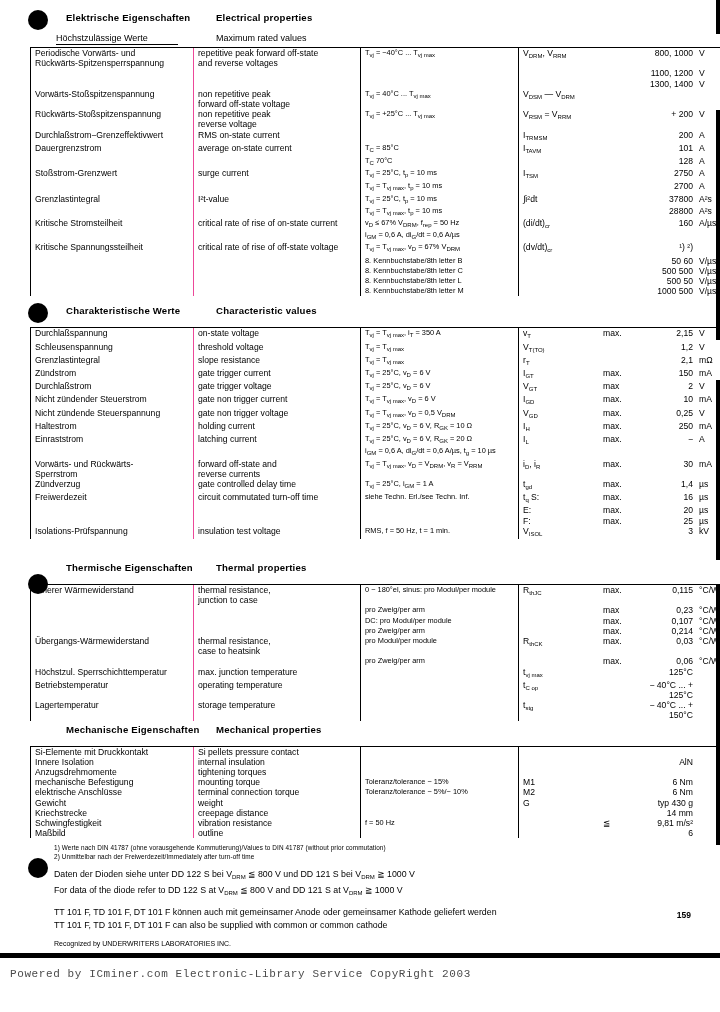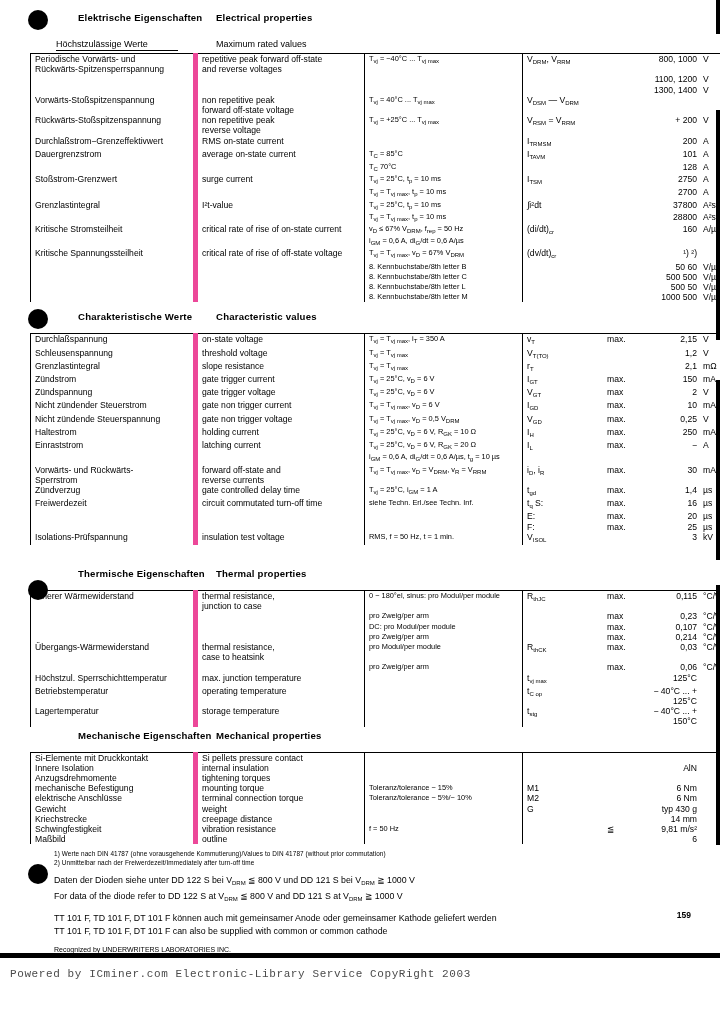--- a/index.html
+++ b/index.html
@@ -24,32 +24,32 @@
   .blk2{display:inline-block;width:11px;height:8px;background:#000;vertical-align:-1px;margin-right:1px;}
   .types{position:absolute;left:22px;top:24px;font-size:12.5px;font-weight:bold;letter-spacing:.3px;}
 
   
   .bullet{position:absolute;left:-2px;width:20px;height:20px;border-radius:50%;background:#000;}
 
   
   .sec{position:relative;margin-top:4px;}
   .sec-head{position:relative;height:16px;}
   .sec-de,.sec-en{position:absolute;top:0;font-size:9.6px;font-weight:bold;letter-spacing:.2px;}
-  .sec-de{left:36px;padding-left:12px;}
+  .sec-de{left:24px;padding-left:12px;}
   .sec-en{left:186px;}
 
   .sub{position:relative;height:15px;}
   .sub-de,.sub-en{position:absolute;top:1px;font-size:9px;}
   .sub-de{left:26px;border-bottom:1px solid #000;padding-bottom:1px;padding-right:30px;}
   .sub-en{left:186px;border-bottom:1px solid #000;padding-bottom:4px;padding-right:90px;}
 
   table.t{border-collapse:collapse;width:665px;table-layout:fixed;font-size:8.6px;}
   table.t td{vertical-align:top;padding:0 2px 0 4px;line-height:10.2px;}
   .cde{width:156px;border-left:1px solid #000;}
-  .cen{width:160px;border-left:5px solid #ec4899;}
+  .cen{width:160px;border-left:1px solid #ec4899;}
   .ccond{width:151px;border-left:1px solid #000;font-size:7.4px;}
   .csym{width:74px;border-left:1px solid #000;}
   .cmax{width:36px;text-align:left;}
   .cval{width:48px;text-align:right;padding-right:6px;}
   .cunit{width:36px;text-align:left;padding-left:5px;}
   .topline td{border-top:1px solid #000;}
   sub{font-size:6px;vertical-align:-2px;}
 
   
   .notes{position:relative;margin-top:6px;}
@@ -78,21 +78,21 @@
 
   <div class="sheet">
 
 
     <div class="sec">
       <div class="bullet" style="top:-2px;"></div>
       <div class="sec-head">
         <div class="sec-de">Elektrische Eigenschaften</div>
         <div class="sec-en">Electrical properties</div>
       </div>
-      <div class="sub" style="margin-top:10px;">
+      <div class="sub" style="margin-top:4px;">
         <div class="sub-de">Höchstzulässige Werte</div>
         <div class="sub-en">Maximum rated values</div>
       </div>
       <table class="t">
         <tbody>
             <tr class="topline">
               <td class="cde">Periodische Vorwärts- und<br>Rückwärts-Spitzensperrspannung</td>
               <td class="cen">repetitive peak forward off-state<br>and reverse voltages</td>
               <td class="ccond">T<sub>vj</sub> = −40°C ... T<sub>vj max</sub></td>
               <td class="csym">V<sub>DRM</sub>, V<sub>RRM</sub></td>
@@ -296,21 +296,21 @@
             <tr>
               <td class="cde">Zündstrom</td>
               <td class="cen">gate trigger current</td>
               <td class="ccond">T<sub>vj</sub> = 25°C, v<sub>D</sub> = 6 V</td>
               <td class="csym">I<sub>GT</sub></td>
               <td class="cmax">max.</td>
               <td class="cval">150</td>
               <td class="cunit">mA</td>
             </tr>
             <tr>
-              <td class="cde">Zündspannung</td>
+              <td class="cde">Durchlaßstrom</td>
               <td class="cen">gate trigger voltage</td>
               <td class="ccond">T<sub>vj</sub> = 25°C, v<sub>D</sub> = 6 V</td>
               <td class="csym">V<sub>GT</sub></td>
               <td class="cmax">max</td>
               <td class="cval">2</td>
               <td class="cunit">V</td>
             </tr>
             <tr>
               <td class="cde">Nicht zündender Steuerstrom</td>
               <td class="cen">gate non trigger current</td>

